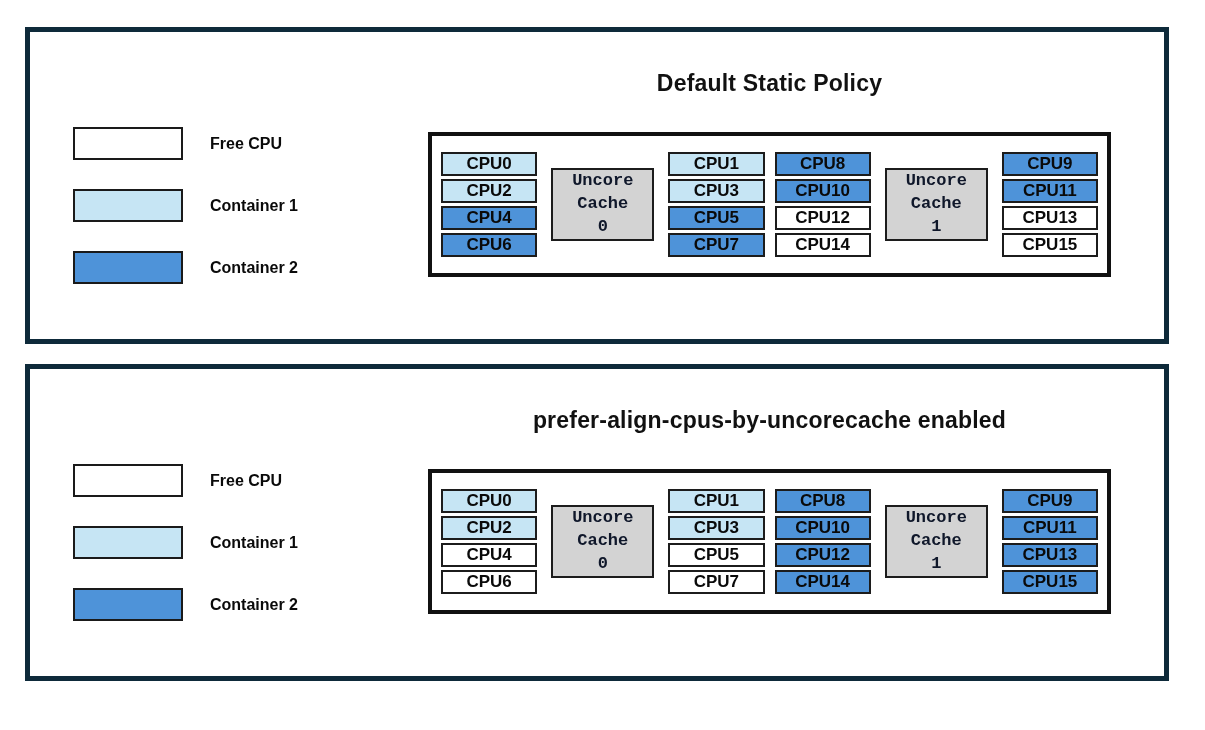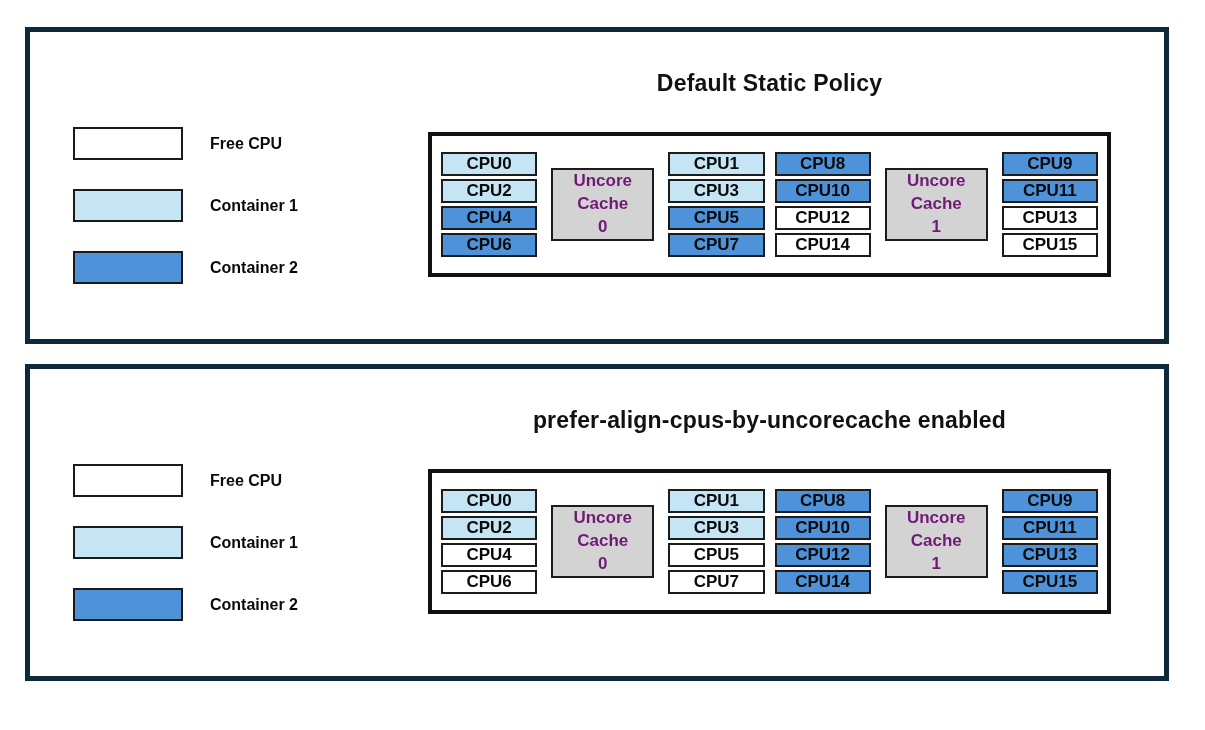--- a/index.html
+++ b/index.html
@@ -23,22 +23,22 @@
 
   .diagram { position:absolute; left:398px; top:100px; width:683px; height:145px;
              border:4px solid #111111; background:#ffffff;
              display:flex; gap:10px; padding:13px 9px; }
   .group { flex:1; display:flex; gap:14px;align-items:center; }
   .cpu-col { flex:1; display:flex; flex-direction:column; gap:3px; }
   .cell { flex:1; border:2px solid #1c1c1c; display:flex; align-items:center;
           justify-content:center; font-size:17px; font-weight:700; color:#0a0a0a; }
   .cache { flex:1.03; border:2px solid #1c1c1c; background:var(--cache_fill);
            display:flex; align-items:center; justify-content:center;
-           text-align:center; font-size:17px; font-weight:700; color:#701a75;
-           white-space:pre-line; line-height:1.35; }
+           text-align:center; font-size:17px; font-weight:700; color:#0f172a;
+           white-space:pre-line; line-height:1.35;font-family:Liberation Mono, monospace; }
 
   [data-state="free"]       { background:var(--free); }
   [data-state="container1"] { background:var(--container1); }
   [data-state="container2"] { background:var(--container2); }
 </style>
 </head>
 <body>
 
 <main>
 

